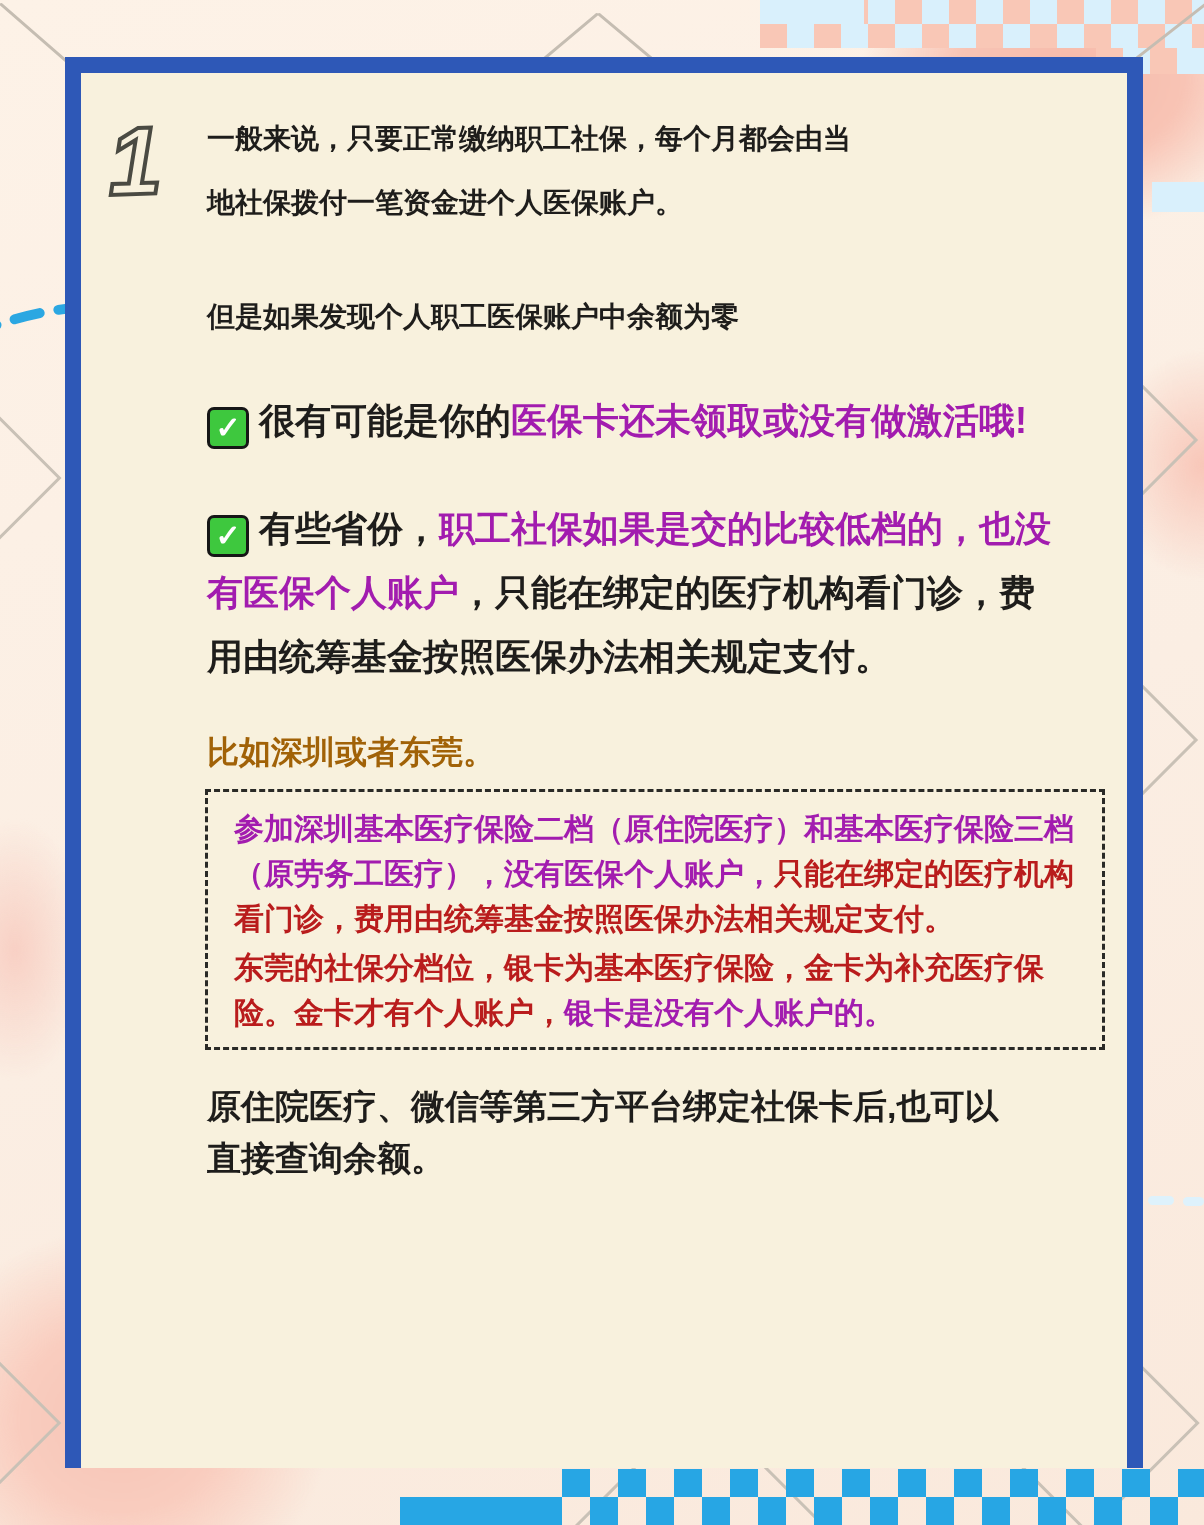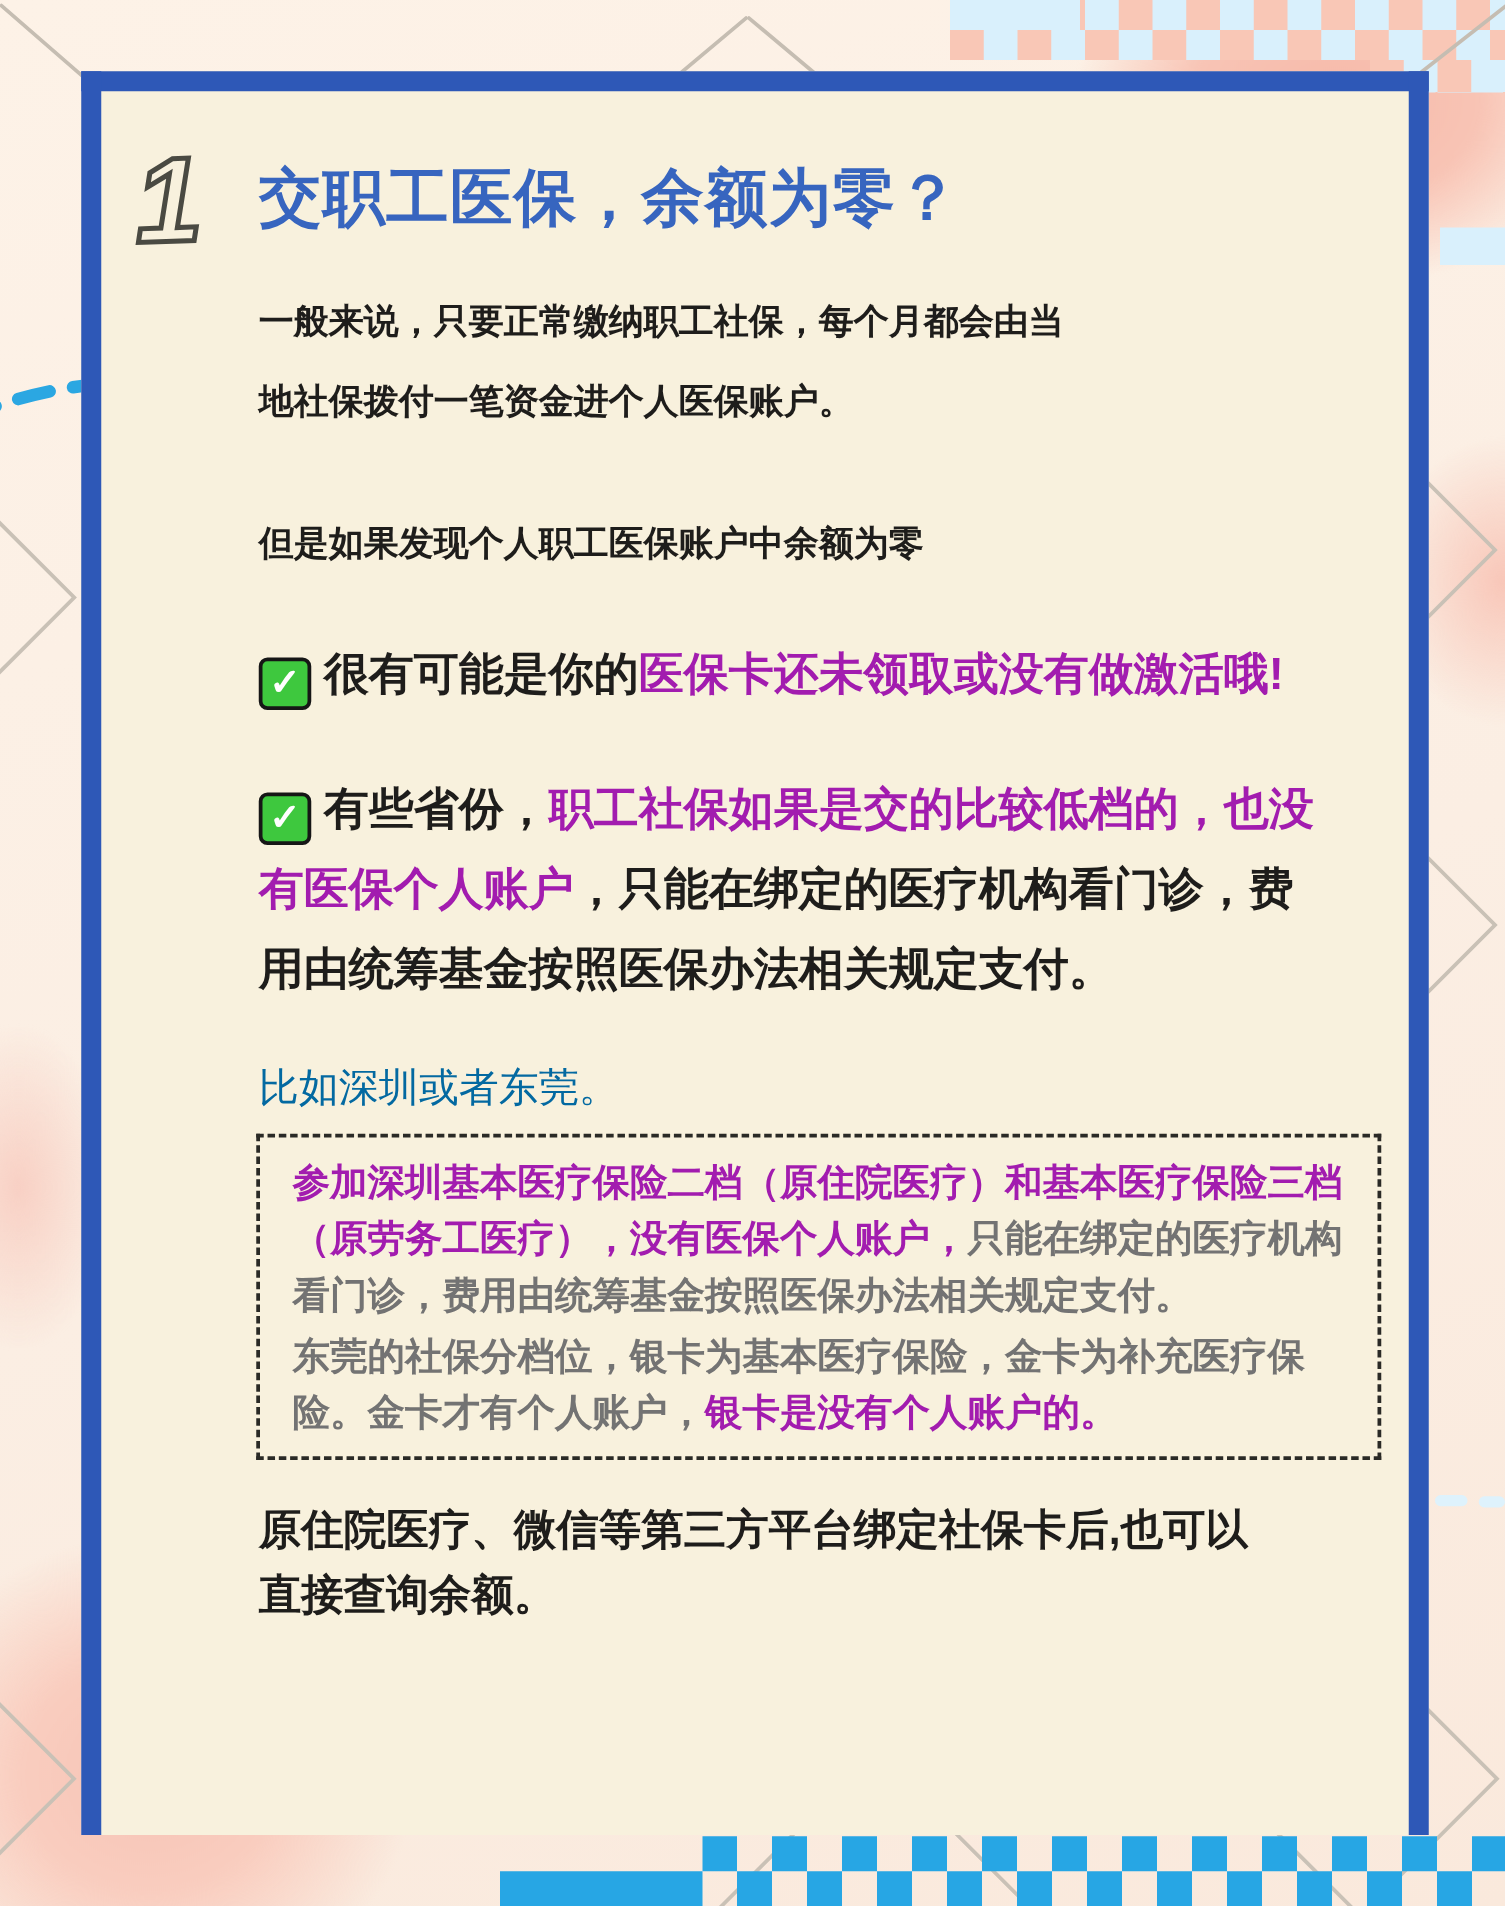--- a/index.html
+++ b/index.html
@@ -40,22 +40,22 @@
   .para{margin:0;font-size:28px;line-height:64px;font-weight:700;color:#1E1D1B;white-space:pre-line;}
   .mt-p1{margin-top:34px;}
   .mt-p2{margin-top:50px;}
   .check-row{margin:0;font-size:36px;line-height:64px;font-weight:700;color:#1E1D1B;white-space:pre-line;}
   .mt-c1{margin-top:40px;}
   .mt-c2{margin-top:44px;}
   .checkbox{display:inline-flex;align-items:center;justify-content:center;width:42px;height:42px;
             background:#3EC83E;border:3px solid #161616;border-radius:7px;margin-right:10px;
             vertical-align:-5px;color:#FFFFFF;font-size:30px;font-weight:800;line-height:1;}
   .red{color:#a21caf;}
-  .gray{color:#737373;}
-  .mini{margin:42px 0 0 0;font-size:32px;line-height:42px;font-weight:400;color:#0369a1;}
+  .gray{color:#b91c1c;}
+  .mini{margin:42px 0 0 0;font-size:32px;line-height:42px;font-weight:700;color:#a16207;}
   .notebox{margin:16px 0 0 -2px;width:900px;border:3px dashed #2A2A26;padding:14px 26px 12px 26px;
            font-size:30px;line-height:45px;font-weight:700;}
   .notebox p{margin:0;white-space:pre-line;}
   .notebox .gap{margin-top:4px;}
   .methods{margin-top:30px;font-size:34px;line-height:52px;font-weight:700;color:#1E1D1B;}
   .methods div{white-space:pre-line;}
   svg.arcs{position:absolute;inset:0;width:1204px;height:1525px;}
 </style>
 </head>
 <body>
@@ -96,21 +96,20 @@
     </svg>
   </div>
 
   <div class="bchk-top"></div>
   <div class="bchk-bot"></div>
   <div class="bchk-solid"></div>
 
   <div class="card">
     <div class="num">1</div>
 
-    <h1 class="title">交职工医保，余额为零？</h1>
 
     <p class="para mt-p1">一般来说，只要正常缴纳职工社保，每个月都会由当
 地社保拨付一笔资金进个人医保账户。</p>
 
     <p class="para mt-p2">但是如果发现个人职工医保账户中余额为零</p>
 
     <p class="check-row mt-c1"><span class="checkbox"><span>✓</span></span><span>很有可能是你的</span><span class="red">医保卡还未领取或没有做激活哦!</span></p>
 
     <p class="check-row mt-c2"><span class="checkbox"><span>✓</span></span><span>有些省份，</span><span class="red">职工社保如果是交的比较低档的，也没
 有医保个人账户</span><span>，只能在绑定的医疗机构看门诊，费

